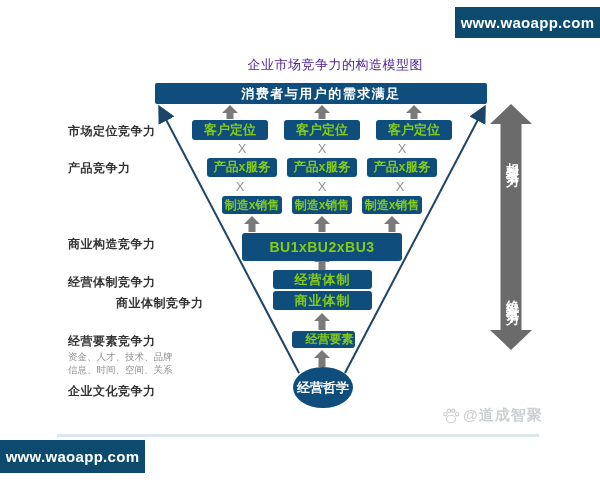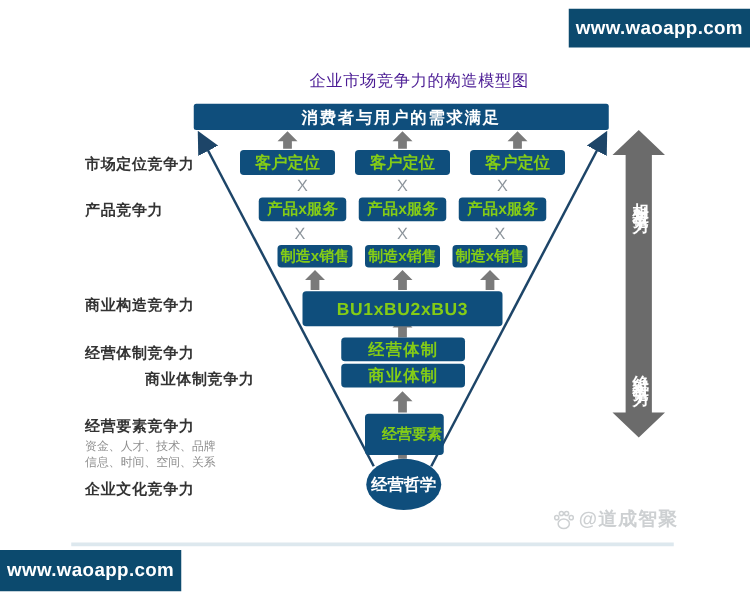--- a/index.html
+++ b/index.html
@@ -156,21 +156,21 @@
   <div class="abs bluebox" style="left:222px; top:196px; width:60px; height:18px; font-size:12px;">制造x销售</div>
   <div class="abs bluebox" style="left:292px; top:196px; width:60px; height:18px; font-size:12px;">制造x销售</div>
   <div class="abs bluebox" style="left:362px; top:196px; width:60px; height:18px; font-size:12px;">制造x销售</div>
 
   <div class="abs bluebox" style="left:242px; top:233px; width:160px; height:28px; font-size:14px; letter-spacing:0.5px;">BU1xBU2xBU3</div>
 
   <div class="abs bluebox" style="left:273px; top:270px; width:99px; height:19px; font-size:13px; letter-spacing:1px;">经营体制</div>
 
   <div class="abs bluebox" style="left:273px; top:291px; width:99px; height:19px; font-size:13px; letter-spacing:1px;">商业体制</div>
 
-  <div class="abs bluebox" style="left:292px; top:331px; width:63px; height:33px; font-size:12px;padding-left:12px;">经营要素</div>
+  <div class="abs bluebox" style="left:292px; top:331px; width:63px; height:17px; font-size:12px;padding-left:12px;">经营要素</div>
 
   <div class="abs ellipse" style="left:293px; top:367px; width:60px; height:41px;">经营哲学</div>
 
   <div class="abs brandwm" style="left:442px; top:406px;">
     <svg width="18" height="18" viewBox="0 0 24 24">
       <g fill="none" stroke="#cdd0d2" stroke-width="1.6">
         <ellipse cx="12" cy="16" rx="6" ry="5"></ellipse>
         <circle cx="4.5" cy="9.5" r="2.2"></circle>
         <circle cx="9.5" cy="5" r="2.2"></circle>
         <circle cx="15" cy="5" r="2.2"></circle>

